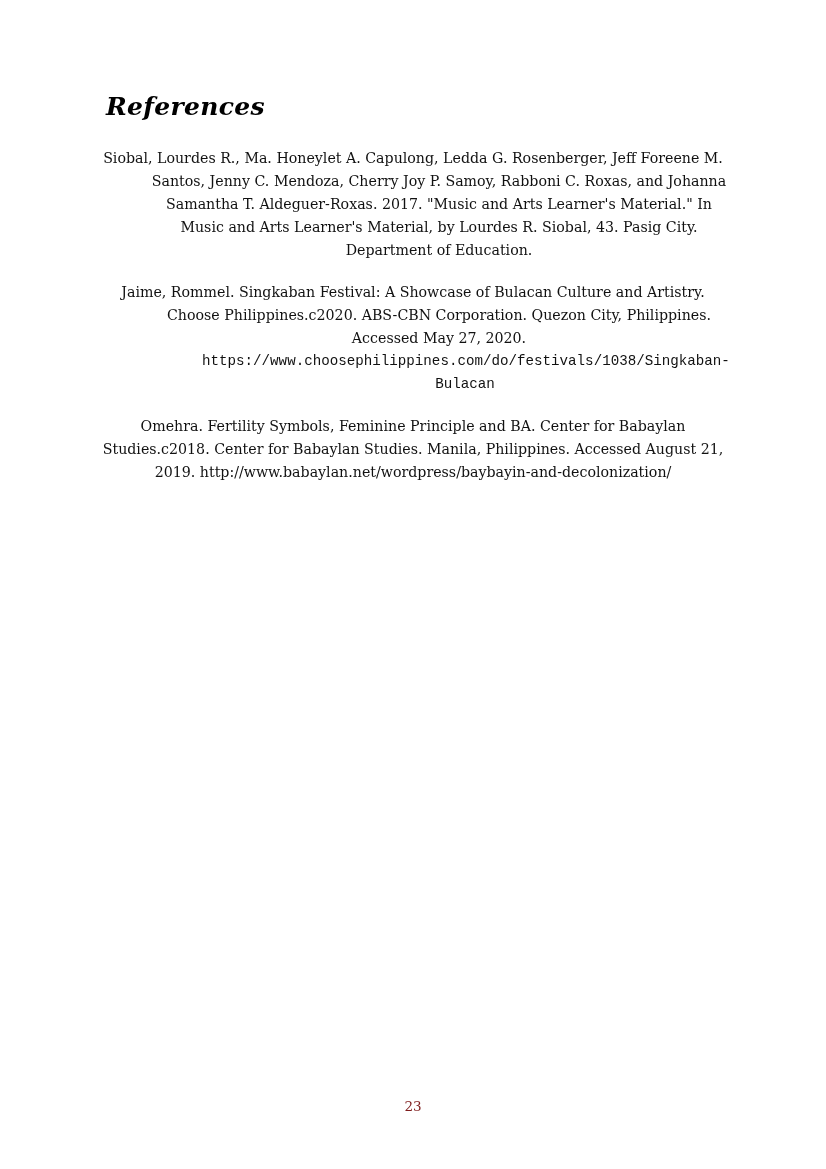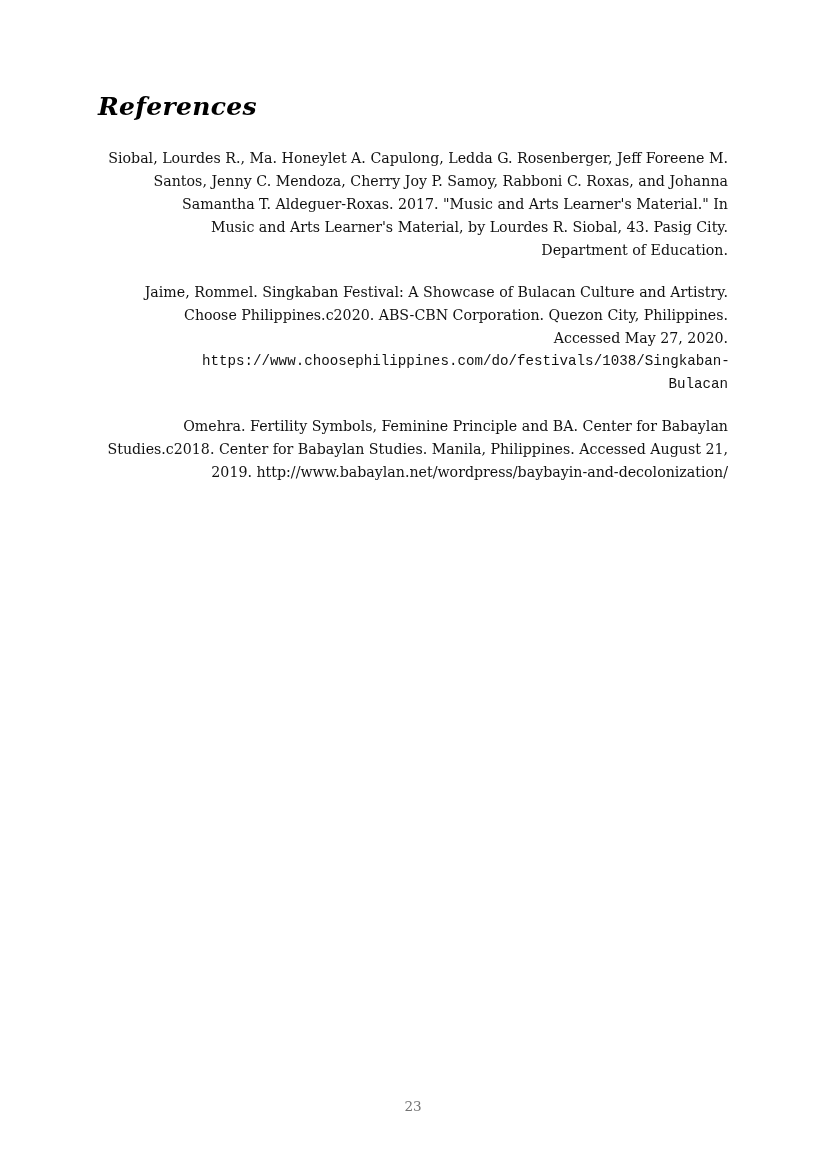--- a/index.html
+++ b/index.html
@@ -25,35 +25,35 @@
     left: 98px;
     top: 92px;
     width: 630px;
   }
   .page-title {
     font-family: "DejaVu Serif", serif;
     font-style: italic;
     font-weight: 700;
     font-size: 25px;
     letter-spacing: 0.3px;
-    margin: 0 0 26px 0;
+    margin: 0 0 26px 8px;
     color: #000000;
   }
   .ref-list {
     list-style: none;
     margin: 0;
     padding: 0;
   }
   .ref-item {
     font-family: "DejaVu Serif", serif;
     font-size: 14.2px;
     line-height: 1.62;
     margin-bottom: 19px;
     color: #111111;
-    text-align: right;
+    text-align: center;
   }
   
   .ref-item.hanging {
     padding-left: 52px;
     text-indent: -52px;
   }
   .ref-item.flush {
     padding-left: 0;
     text-indent: 0;
     margin-top: 12px;
@@ -65,21 +65,21 @@
     font-family: Liberation Mono, monospace;
   }
   .page-number {
     position: absolute;
     left: 0;
     right: 0;
     top: 1098px;
     text-align: center;
     font-family: "DejaVu Serif", serif;
     font-size: 13.5px;
-    color: #737373;
+    color: #7f1d1d;
   }
 </style>
 </head>
 <body>
 
 <div class="page">
   <div class="content">
     <h1 class="page-title">References</h1>
 
     <div class="ref-list">

